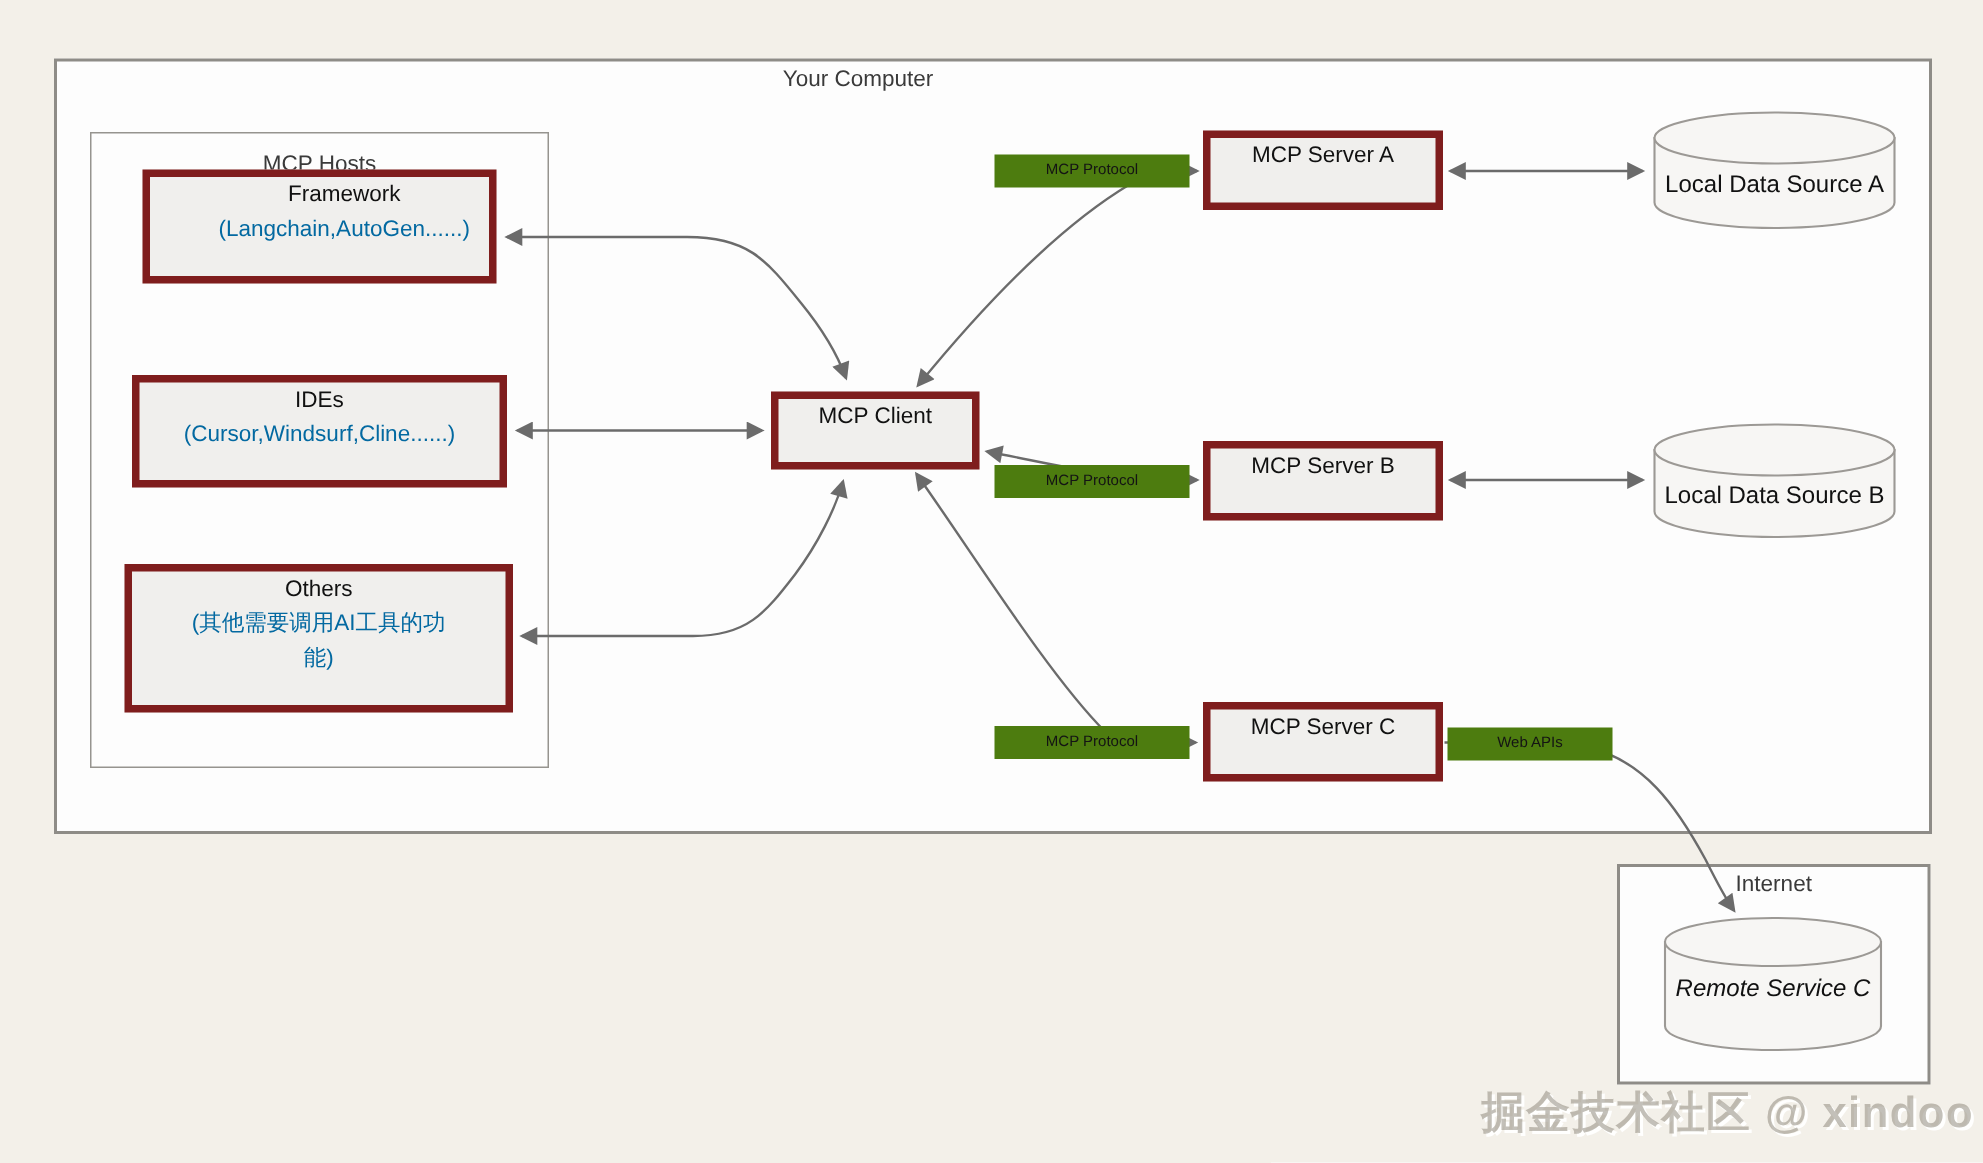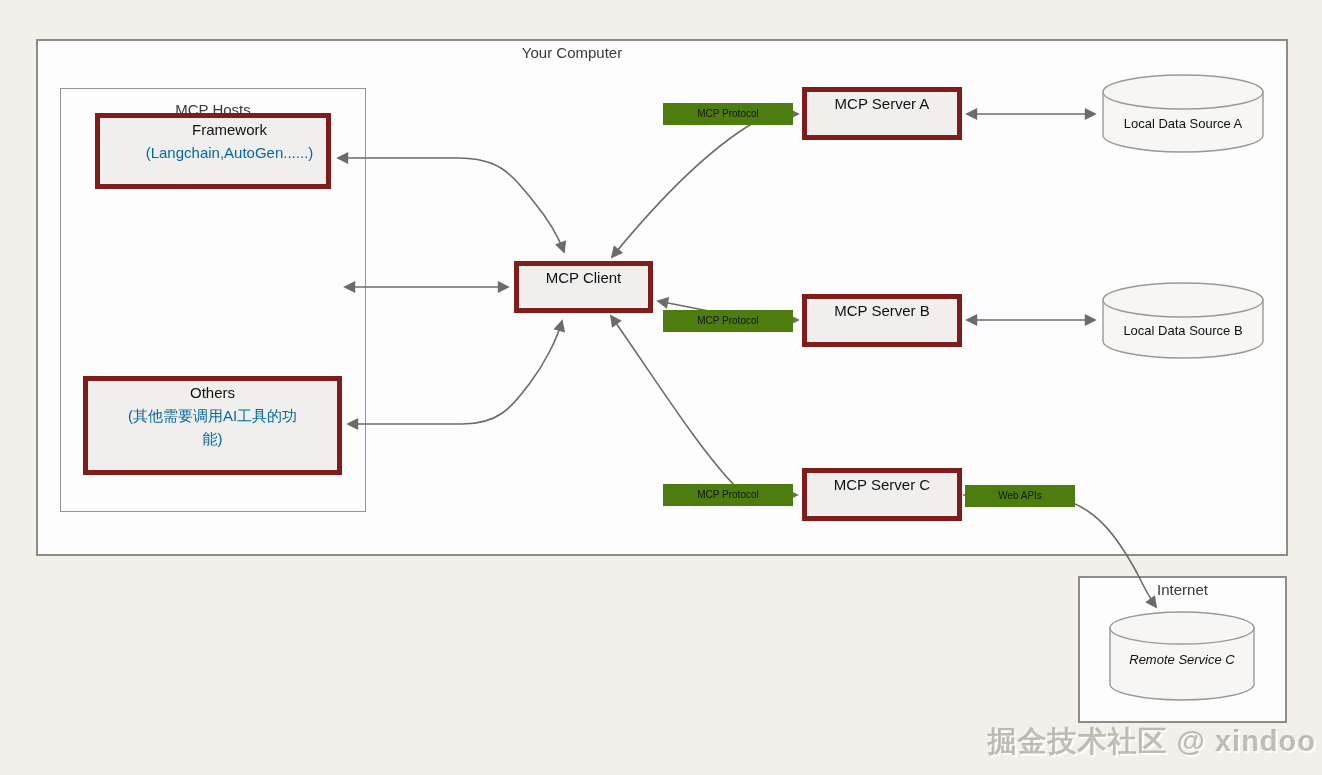--- a/index.html
+++ b/index.html
@@ -55,21 +55,21 @@
     position: absolute;
     background: #4d7c0f;
     text-align: center;
     font-size: 10px;
     line-height: 22px;
     color: #141414;
   }
   .cyl-label {
     position: absolute;
     text-align: center;
-    font-size: 13px;
+    font-size: 16px;
     line-height: 22px;
     color: #111;
   }
   .watermark {
     position: absolute;
     right: 6px;
     top: 722px;
     font-size: 29px;
     font-weight: bold;
     color: rgba(146, 140, 128, 0.55);
@@ -87,20 +87,24 @@
 
   <div class="panel" style="left:1078px; top:576px; width:209px; height:147px;"></div>
   <div class="box-title" style="left:1078px; top:580px; width:209px;">Internet</div>
 
   <div class="group-box" style="left:60px; top:88px; width:306px; height:424px;"></div>
   <div class="box-title" style="left:60px; top:100px; width:306px;">MCP Hosts</div>
 
   <div class="node" style="left:95px; top:113px; width:236px; height:76px;padding-left:33px;">
     <div>Framework</div>
     <div class="sub">(Langchain,AutoGen......)</div>
+  </div>
+  <div class="node" style="left:88px; top:250px; width:250px; height:75px;">
+    <div>IDEs</div>
+    <div class="sub">(Cursor,Windsurf,Cline......)</div>
   </div>
   <div class="node" style="left:83px; top:376px; width:259px; height:99px;">
     <div>Others</div>
     <div class="sub narrow">(其他需要调用AI工具的功能)</div>
   </div>
 
   <div class="node" style="left:514px; top:261px; width:139px; height:52px;">
     <div>MCP Client</div>
   </div>
 

